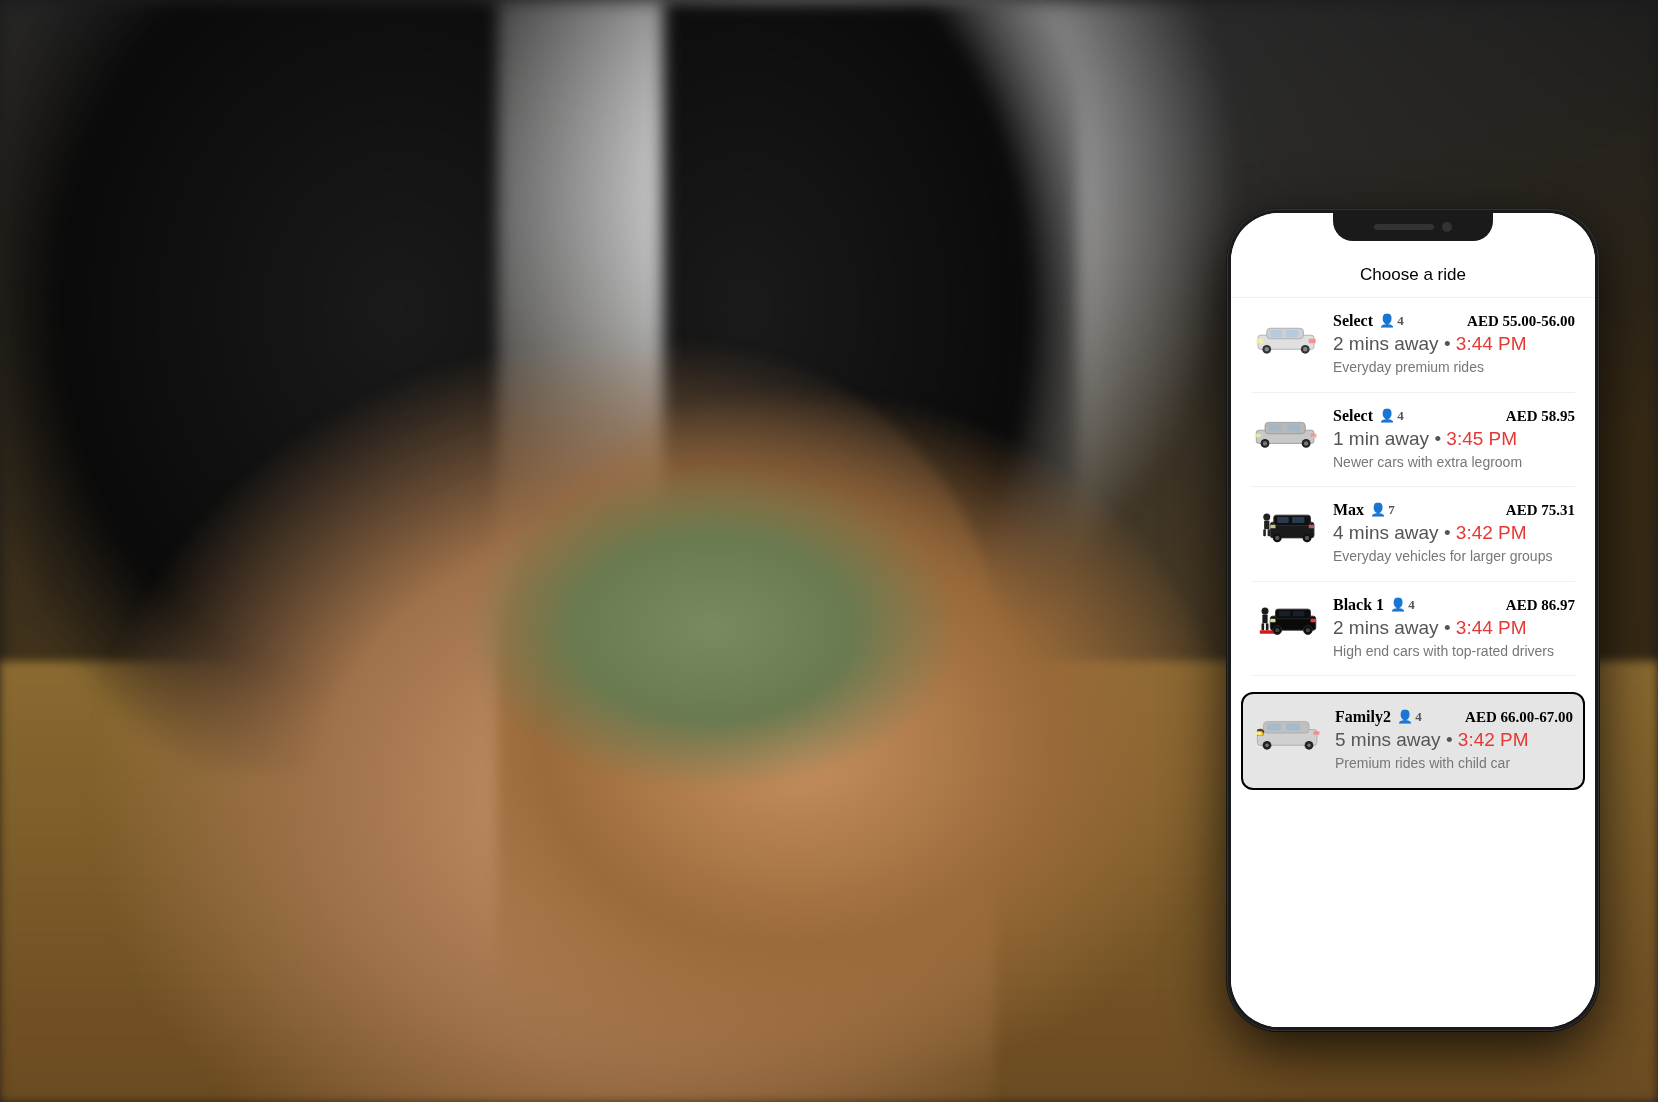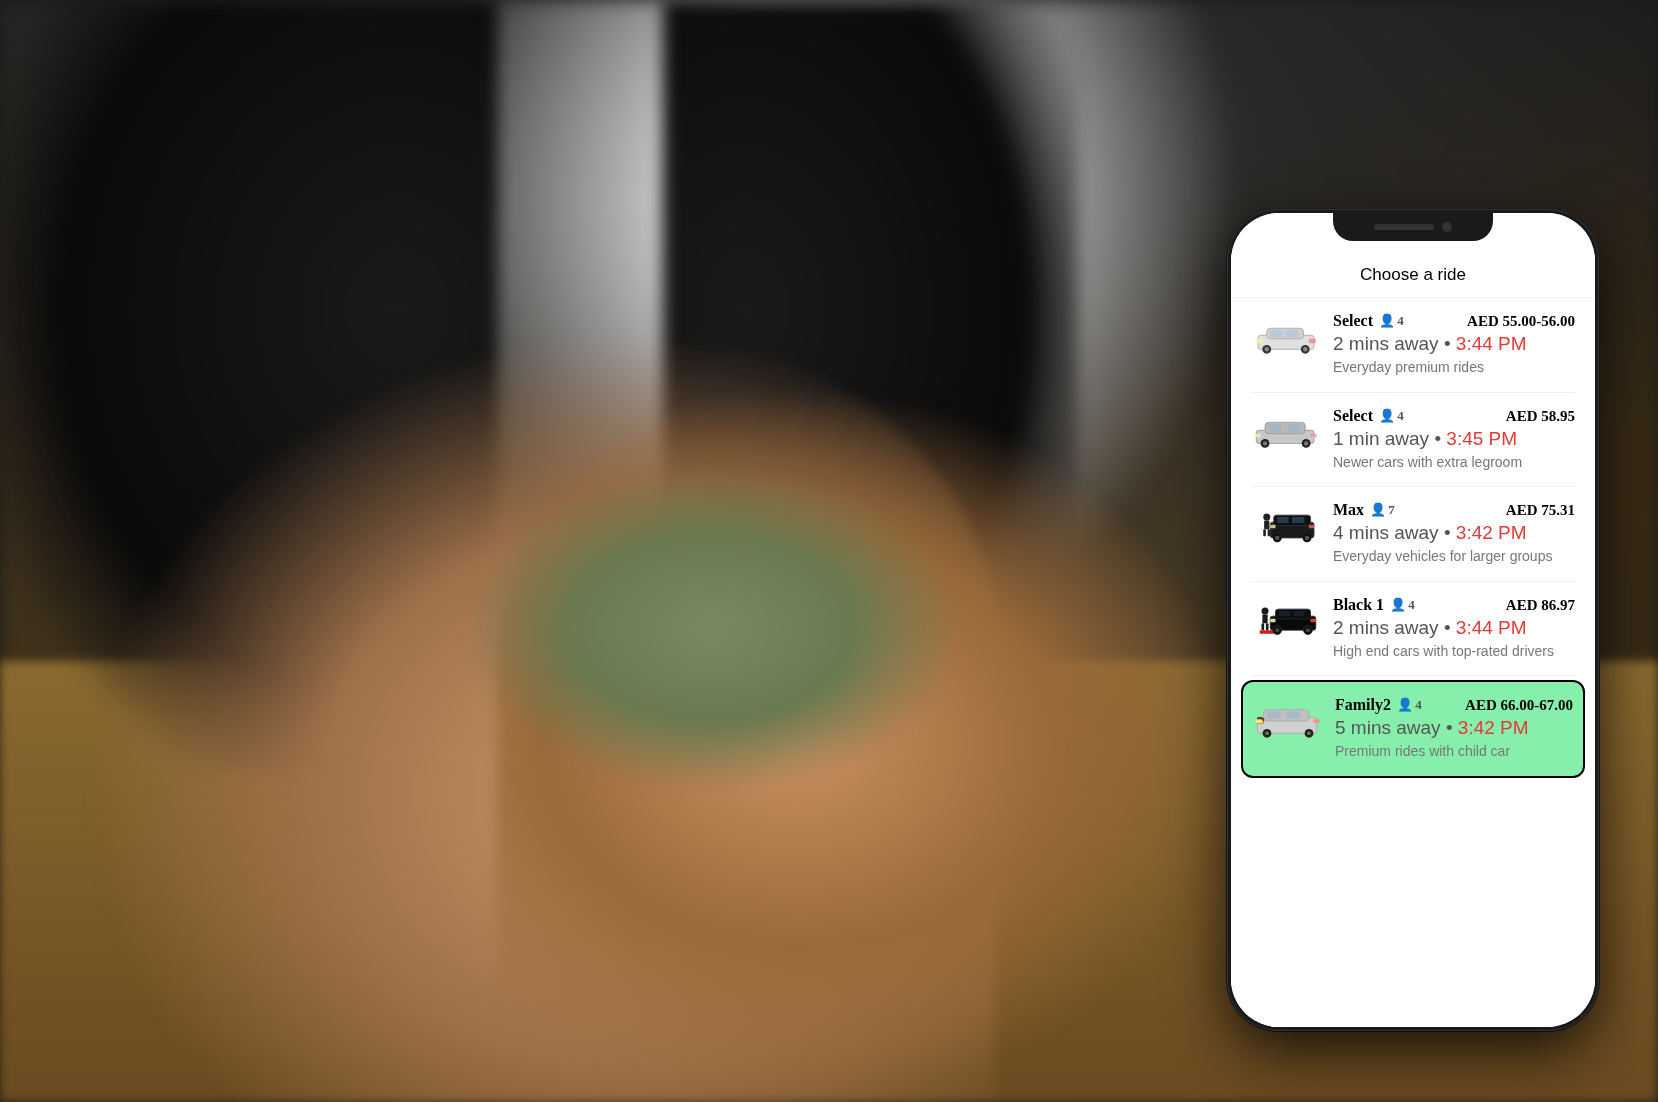--- a/index.html
+++ b/index.html
@@ -204,25 +204,25 @@
     .ride-item {
       display: flex;
       align-items: flex-start;
       padding: 14px 0;
       border-bottom: 1px solid #f0f0f0;
       gap: 12px;
       cursor: pointer;
     }
 
     .ride-item.selected {
-      background: #86efac;
+      background: #e5e5e5;
       border: 2px solid #000;
       border-radius: 12px;
       padding: 14px 10px;
-      margin: 4px -10px;
+      margin: 16px -10px;
     }
 
     .ride-car-img {
       width: 70px;
       height: 50px;
       flex-shrink: 0;
       display: flex;
       align-items: center;
       justify-content: center;
     }

